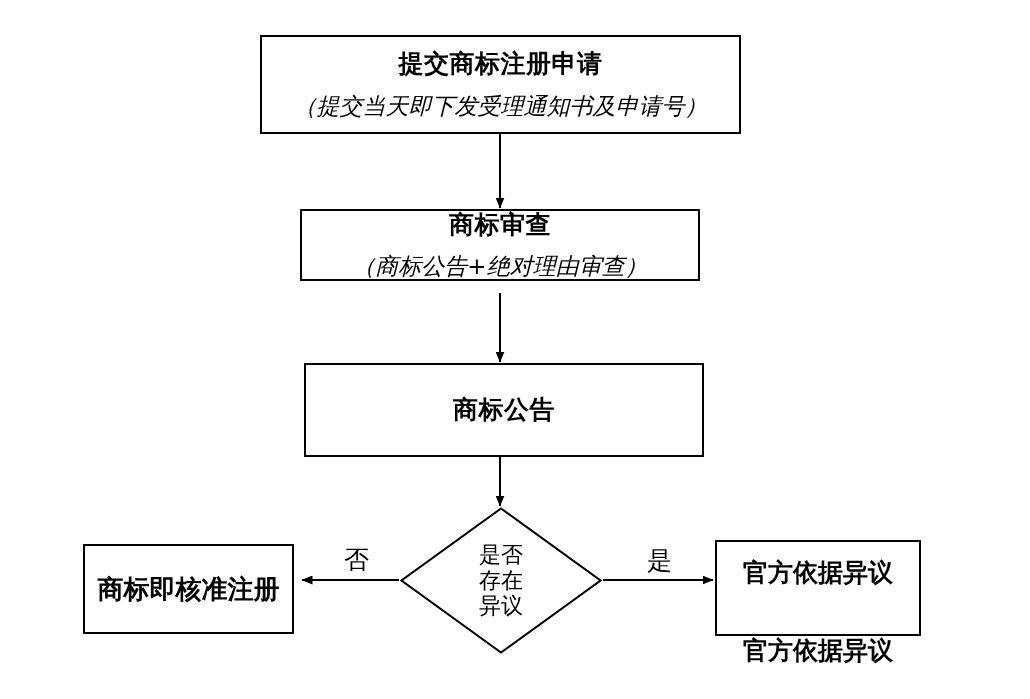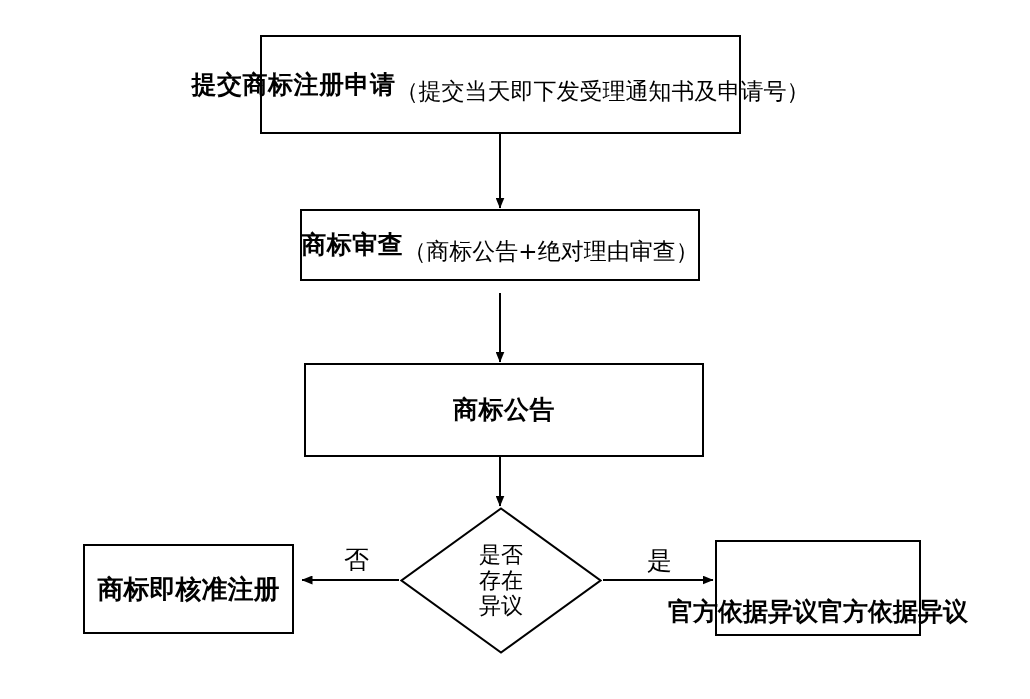--- a/index.html
+++ b/index.html
@@ -17,38 +17,39 @@
     height: 699px;
     background: #ffffff;
     overflow: hidden;
   }
   .node {
     position: absolute;
     box-sizing: border-box;
     border: 2px solid #000000;
     background: #ffffff;
     display: flex;
-    flex-direction: row;
+    flex-direction: column;
     align-items: center;
     justify-content: center;
     text-align: center;
     line-height: 1.18;
   }
   .title {
     font-weight: bold;
     font-size: 25px;
     letter-spacing: 0.5px;
     white-space: nowrap;
   }
   .subtitle {
     font-weight: normal;
     font-size: 23px;
     letter-spacing: 0px;
     white-space: nowrap;
     margin-top: 14px;
+    font-style: italic;
   }
   .single {
     font-weight: bold;
     font-size: 26px;
     white-space: nowrap;
   }
   .twoline {
     font-weight: bold;
     font-size: 25px;
     white-space: nowrap;

